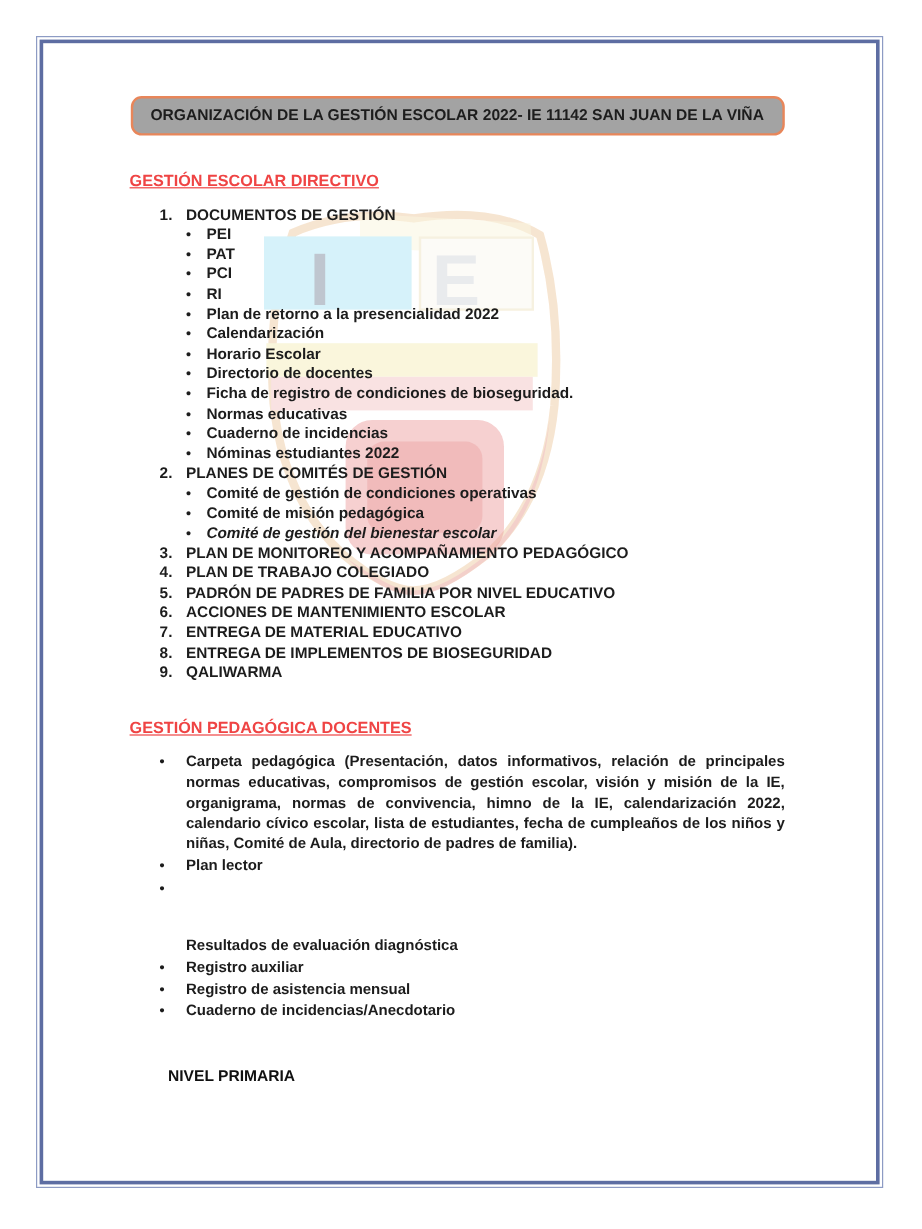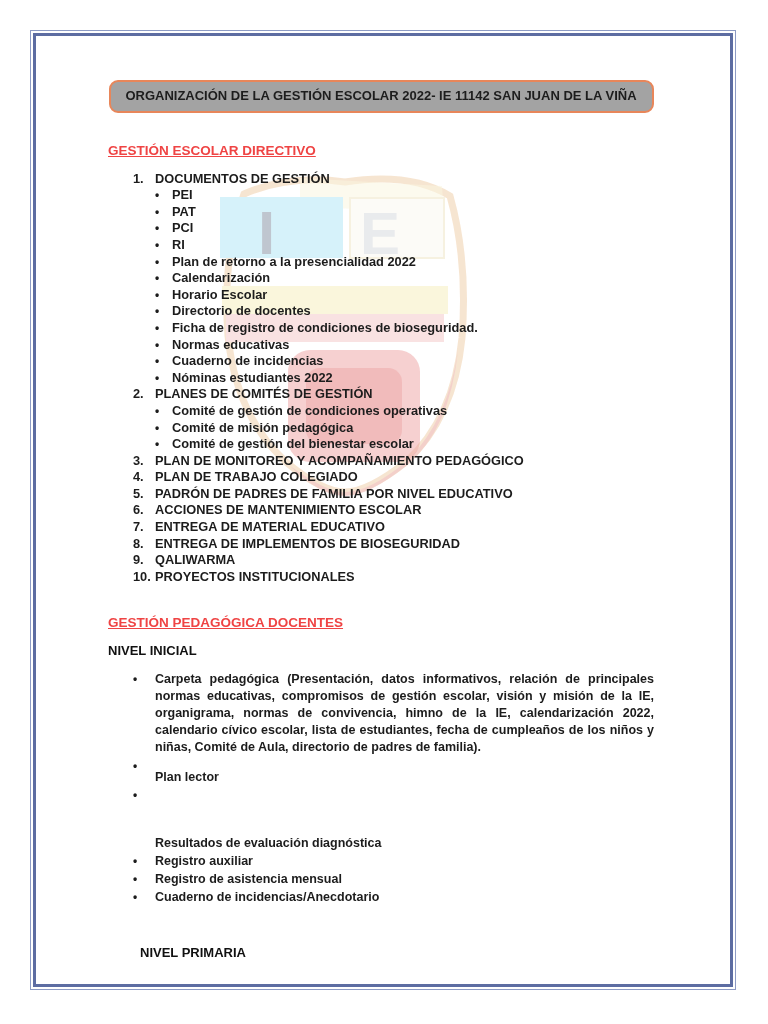--- a/index.html
+++ b/index.html
@@ -141,21 +141,21 @@
             <div class="b-row">
               <span class="bullet">•</span>
               <span class="btext" style="flex: 1 1 0%;">Comité de gestión de condiciones operativas</span>
             </div>
             <div class="b-row">
               <span class="bullet">•</span>
               <span class="btext" style="flex: 1 1 0%;">Comité de misión pedagógica</span>
             </div>
             <div class="b-row">
               <span class="bullet">•</span>
-              <span class="btext" style="flex: 1 1 0%;">Comité de gestión del bienestar escolar</span>
+              <span class="btext" style="flex: 1 1 0%; font-style: italic;">Comité de gestión del bienestar escolar</span>
             </div>
           </div>
           <div class="n-row">
             <span class="n-num">3.</span>
             <span class="n-label">PLAN DE MONITOREO Y ACOMPAÑAMIENTO PEDAGÓGICO</span>
           </div>
           <div class="n-row">
             <span class="n-num">4.</span>
             <span class="n-label">PLAN DE TRABAJO COLEGIADO</span>
           </div>
@@ -172,38 +172,33 @@
             <span class="n-label">ENTREGA DE MATERIAL EDUCATIVO</span>
           </div>
           <div class="n-row">
             <span class="n-num">8.</span>
             <span class="n-label">ENTREGA DE IMPLEMENTOS DE BIOSEGURIDAD</span>
           </div>
           <div class="n-row">
             <span class="n-num">9.</span>
             <span class="n-label">QALIWARMA</span>
           </div>
-          <div class="n-row">
-            <span class="n-num">10.</span>
-            <span class="n-label">PROYECTOS INSTITUCIONALES</span>
-          </div>
         </div>
 
       <div class="h-underline second">GESTIÓN PEDAGÓGICA DOCENTES</div>
 
-      <div class="subhead">NIVEL INICIAL</div>
 
       <div class="inicial-list">
           <div class="b-row">
             <span class="bullet">•</span>
             <span class="btext" style="flex: 1 1 0%;">Carpeta pedagógica (Presentación, datos informativos, relación de principales normas educativas, compromisos de gestión escolar, visión y misión de la IE, organigrama, normas de convivencia, himno de la IE, calendarización 2022, calendario cívico escolar, lista de estudiantes, fecha de cumpleaños de los niños y niñas, Comité de Aula, directorio de padres de familia).</span>
           </div>
           <div class="b-row">
             <span class="bullet">•</span>
-            <span class="btext" style="flex: 1 1 0%; margin-top: 11px;">Plan lector</span>
+            <span class="btext" style="flex: 1 1 0%;">Plan lector</span>
           </div>
           <div class="b-row">
             <span class="bullet">•</span>
             <span class="btext" style="flex: 1 1 0%; margin-top: 48px;">Resultados de evaluación diagnóstica</span>
           </div>
           <div class="b-row">
             <span class="bullet">•</span>
             <span class="btext" style="flex: 1 1 0%;">Registro auxiliar</span>
           </div>
           <div class="b-row">

